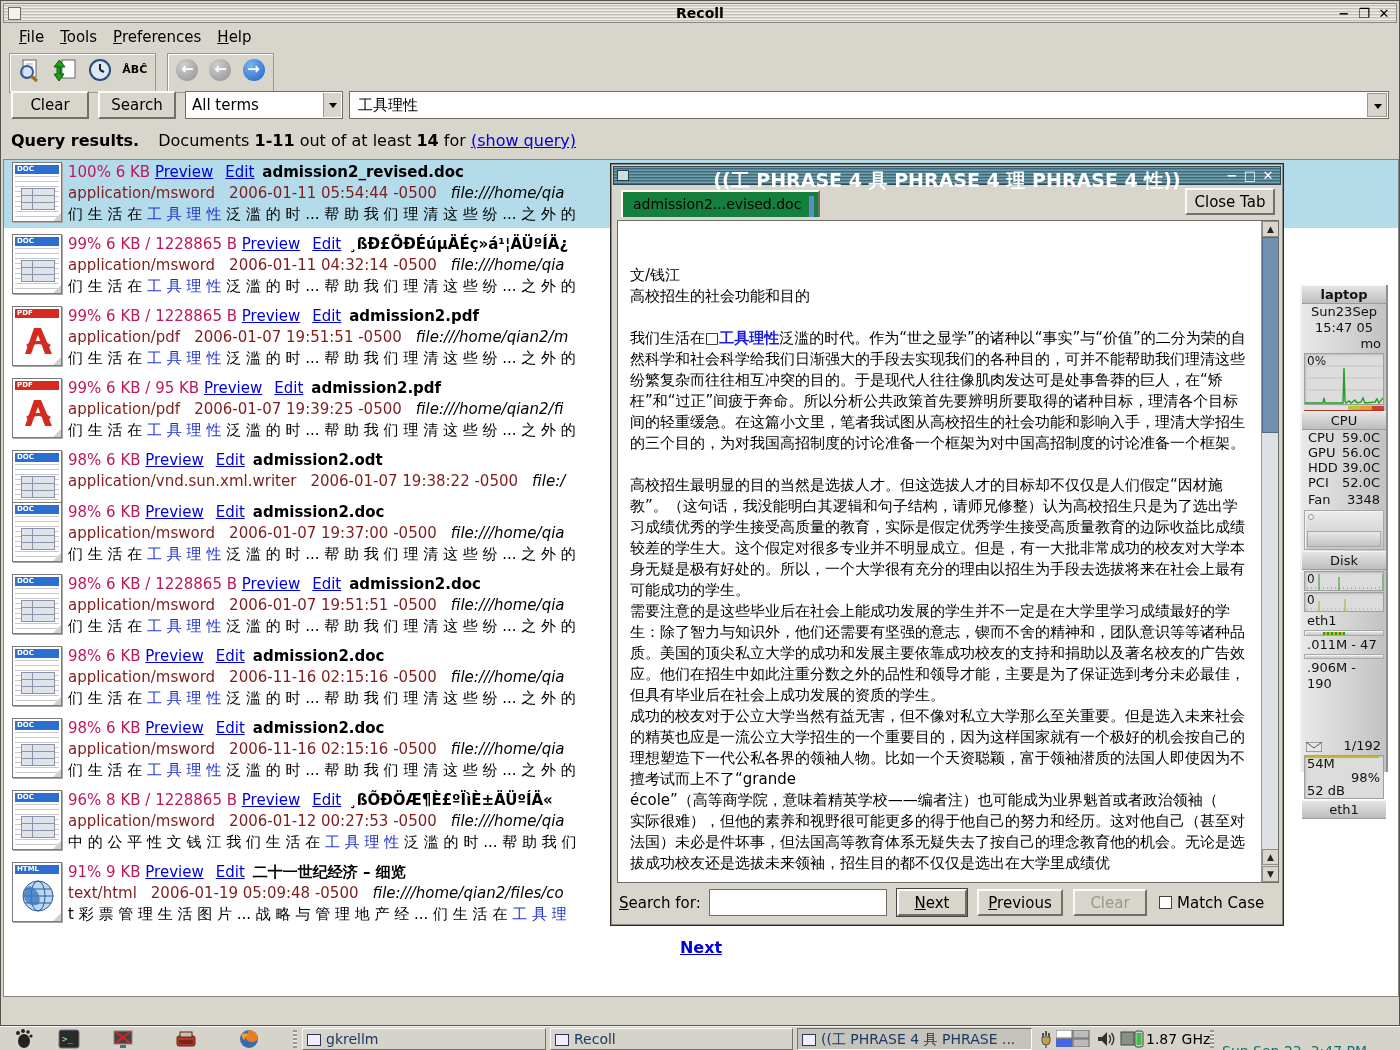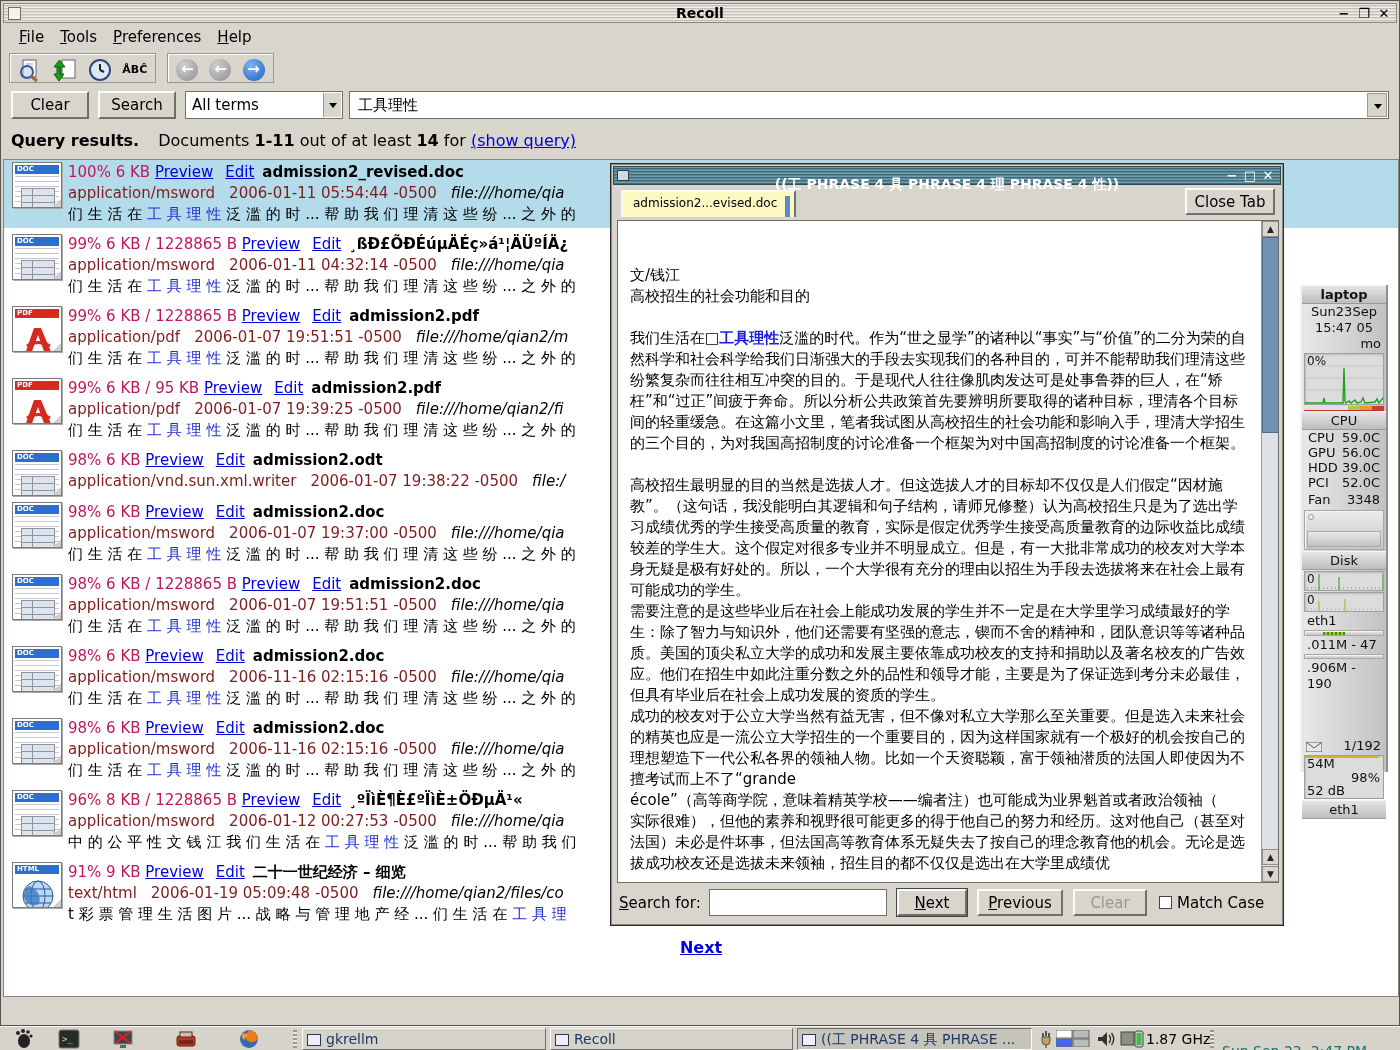--- a/index.html
+++ b/index.html
@@ -22,21 +22,21 @@
   #main-min { right:44px; } #main-max { right:24px; } #main-close { right:4px; }
 
   
   #menu-bar { position:absolute; left:2px; top:24px; right:2px; height:26px;
     font-size:15px; padding-left:8px; }
   .menu-item { display:inline-block; padding:3px 8px 0 8px; color:#000; }
 
   
   #toolbar { position:absolute; left:2px; top:52px; height:36px; }
   .tb-group { display:inline-block; vertical-align:top; border:1px solid #9a978f;
-    box-shadow:inset 1px 1px 0 #fff; padding:3px 5px; margin-left:6px; height:30px; }
+    box-shadow:inset 1px 1px 0 #fff; padding:3px 5px; margin-left:6px; height:40px; }
   .tb-icon { display:inline-block; width:26px; height:26px; margin:0 2px; vertical-align:top; }
   .navcirc { display:inline-block; width:22px; height:22px; border-radius:50%; margin:2px 3px;
     color:#fff; text-align:center; line-height:21px; font-size:15px; font-weight:bold; }
   .nav-gray { background:radial-gradient(circle at 35% 30%, #cfcfcf, #909090); }
   .nav-blue { background:radial-gradient(circle at 35% 30%, #7db3f0, #1f5fc4); }
   .abc-ic { font-size:11px; font-weight:bold; line-height:26px; }
 
   
   #search-row { position:absolute; left:2px; top:90px; right:2px; height:30px; }
   .btn { background:#d8d5cd; border-top:2px solid #fbfaf7; border-left:2px solid #fbfaf7;
@@ -73,21 +73,21 @@
   .row-text .pct, .row-text .size { color:#be185d; }
   .row-text .title { font-weight:bold; margin-left:8px; }
   .row-text .meta { color:#7f1d1d; }
   .row-text .url { font-style:italic; margin-left:14px; }
   .row-text .mime { margin-right:14px; }
   .kw { color:#2233cc; }
   #next-link { position:absolute; left:0; right:0; top:778px; text-align:center;
     font-size:16px; font-weight:bold; }
 
   
-  .ficon { position:absolute; left:8px; top:2px; width:50px; height:46px; background:#fff;
+  .ficon { position:absolute; left:8px; top:2px; width:50px; height:60px; background:#fff;
     border:1px solid #7a7a7a; box-shadow:1px 1px 0 #aaa; overflow:hidden; }
   .ficon .band { height:9px; margin:2px; color:#fff; font-size:7px; font-weight:bold;
     line-height:9px; padding-left:2px; }
   .ficon.doc .band, .ficon.html .band { background:#2a6fd0; }
   .ficon.pdf .band { background:#d42a20; }
   .ficon .art { position:absolute; left:2px; top:13px; right:2px; bottom:2px; }
   .ficon.doc .art { background:
       linear-gradient(#0000,#0000),
       repeating-linear-gradient(180deg,#c6c6ce 0 1px,transparent 1px 5px); }
   .doc-table { position:absolute; left:6px; top:12px; width:34px; height:22px;
@@ -98,29 +98,29 @@
     border-left:10px solid transparent; border-bottom:10px solid #d0d0d0; }
 
   
   #preview-window { position:absolute; left:610px; top:163px; width:674px; height:763px;
     background:#d8d5cd; border:1px solid #2e2c29; box-shadow:0 0 0 1px #8a8881 inset; z-index:5; }
   #pv-titlebar { position:absolute; left:2px; top:2px; right:2px; height:19px;
     background:repeating-linear-gradient(180deg,#6fa0ae 0 1px,#41687a 1px 2px,#598796 2px 3px);
     border:1px solid #2d4a56; }
   #pv-titlebar .wbtn-left { position:absolute; left:3px; top:3px; width:12px; height:11px;
     background:#cfdde2; border:1px solid #24404a; }
-  #pv-title { position:absolute; left:0; right:0; top:9px; text-align:center;
-    font-weight:bold; font-size:14px; color:#fff; }
+  #pv-title { position:absolute; left:0; right:0; top:1px; text-align:center;
+    font-weight:bold; font-size:19px; color:#fff; }
   #pv-titlebar .winctl { color:#fff; top:0; height:17px; line-height:17px; }
   #pv-min { right:40px; } #pv-max { right:22px; } #pv-close { right:4px; }
 
   #pv-tabbar { position:absolute; left:4px; top:24px; right:4px; height:30px; }
-  #pv-tab { position:absolute; left:6px; top:2px; height:27px; background:#fef9c3;
+  #pv-tab { position:absolute; left:6px; top:2px; height:27px; background:#15803d;
     border-top:2px solid #fbfaf7; border-left:2px solid #fbfaf7; border-right:2px solid #716f6a;
-    font-size:12px; padding:4px 4px 0 10px; }
+    font-size:14px; padding:4px 4px 0 10px; }
   #pv-tab .tabmark { display:inline-block; width:5px; height:21px; background:#5b8cc8;
     vertical-align:top; margin-left:8px; }
   #close-tab-btn { position:absolute; right:4px; top:0; width:90px; height:27px; padding-top:3px; }
 
   #pv-content { position:absolute; left:6px; top:56px; width:662px; height:663px;
     background:#fff; border:1px solid #6f6d68; overflow:hidden; }
   #pv-text { position:absolute; left:0; top:0; right:17px; bottom:0; overflow:hidden;
     padding:44px 10px 0 12px; font-size:15px; line-height:21px; color:#000; }
   .pline { min-height:21px; }
   .pv-kw { color:#1a1ae0; font-weight:bold; }
@@ -393,21 +393,21 @@
         </div>
         <div class="row">
           <div class="ficon doc">
             <div class="band">DOC</div>
             <div class="art">
               <div class="doc-table"></div>
             </div>
             <div class="fold"></div>
           </div>
           <div class="row-text">
-            <div class="l1"><span class="pct">96% </span><span class="size">8 KB / 1228865 B </span><a class="link">Preview</a><a class="link" style="margin-left: 12px;">Edit</a><span class="title">¸ºÏìÈ¶È£ºÏìÈ±ÖÐµÄ¹«</span></div>
+            <div class="l1"><span class="pct">96% </span><span class="size">8 KB / 1228865 B </span><a class="link">Preview</a><a class="link" style="margin-left: 12px;">Edit</a><span class="title">¸ßÕÐÖÆ¶È£ºÏìÈ±ÄÜºÍÄ«</span></div>
             <div class="l2"><span class="mime meta">application/msword</span><span class="meta">2006-01-12 00:27:53 -0500</span><span class="url">file:///home/qia</span></div>
             <div class="l3"><span>中 的 公 平 性 文 钱 江 我 们 生 活 在 </span><span class="kw">工 具 理 性</span><span> 泛 滥 的 时 ... 帮 助 我 们</span></div>
           </div>
         </div>
         <div class="row">
           <div class="ficon html">
             <div class="band">HTML</div>
             <div class="art">
               <svg width="46" height="42">
                 <circle cx="23" cy="20" r="15" fill="#bcd8f0" stroke="#2a5a9a"></circle>

